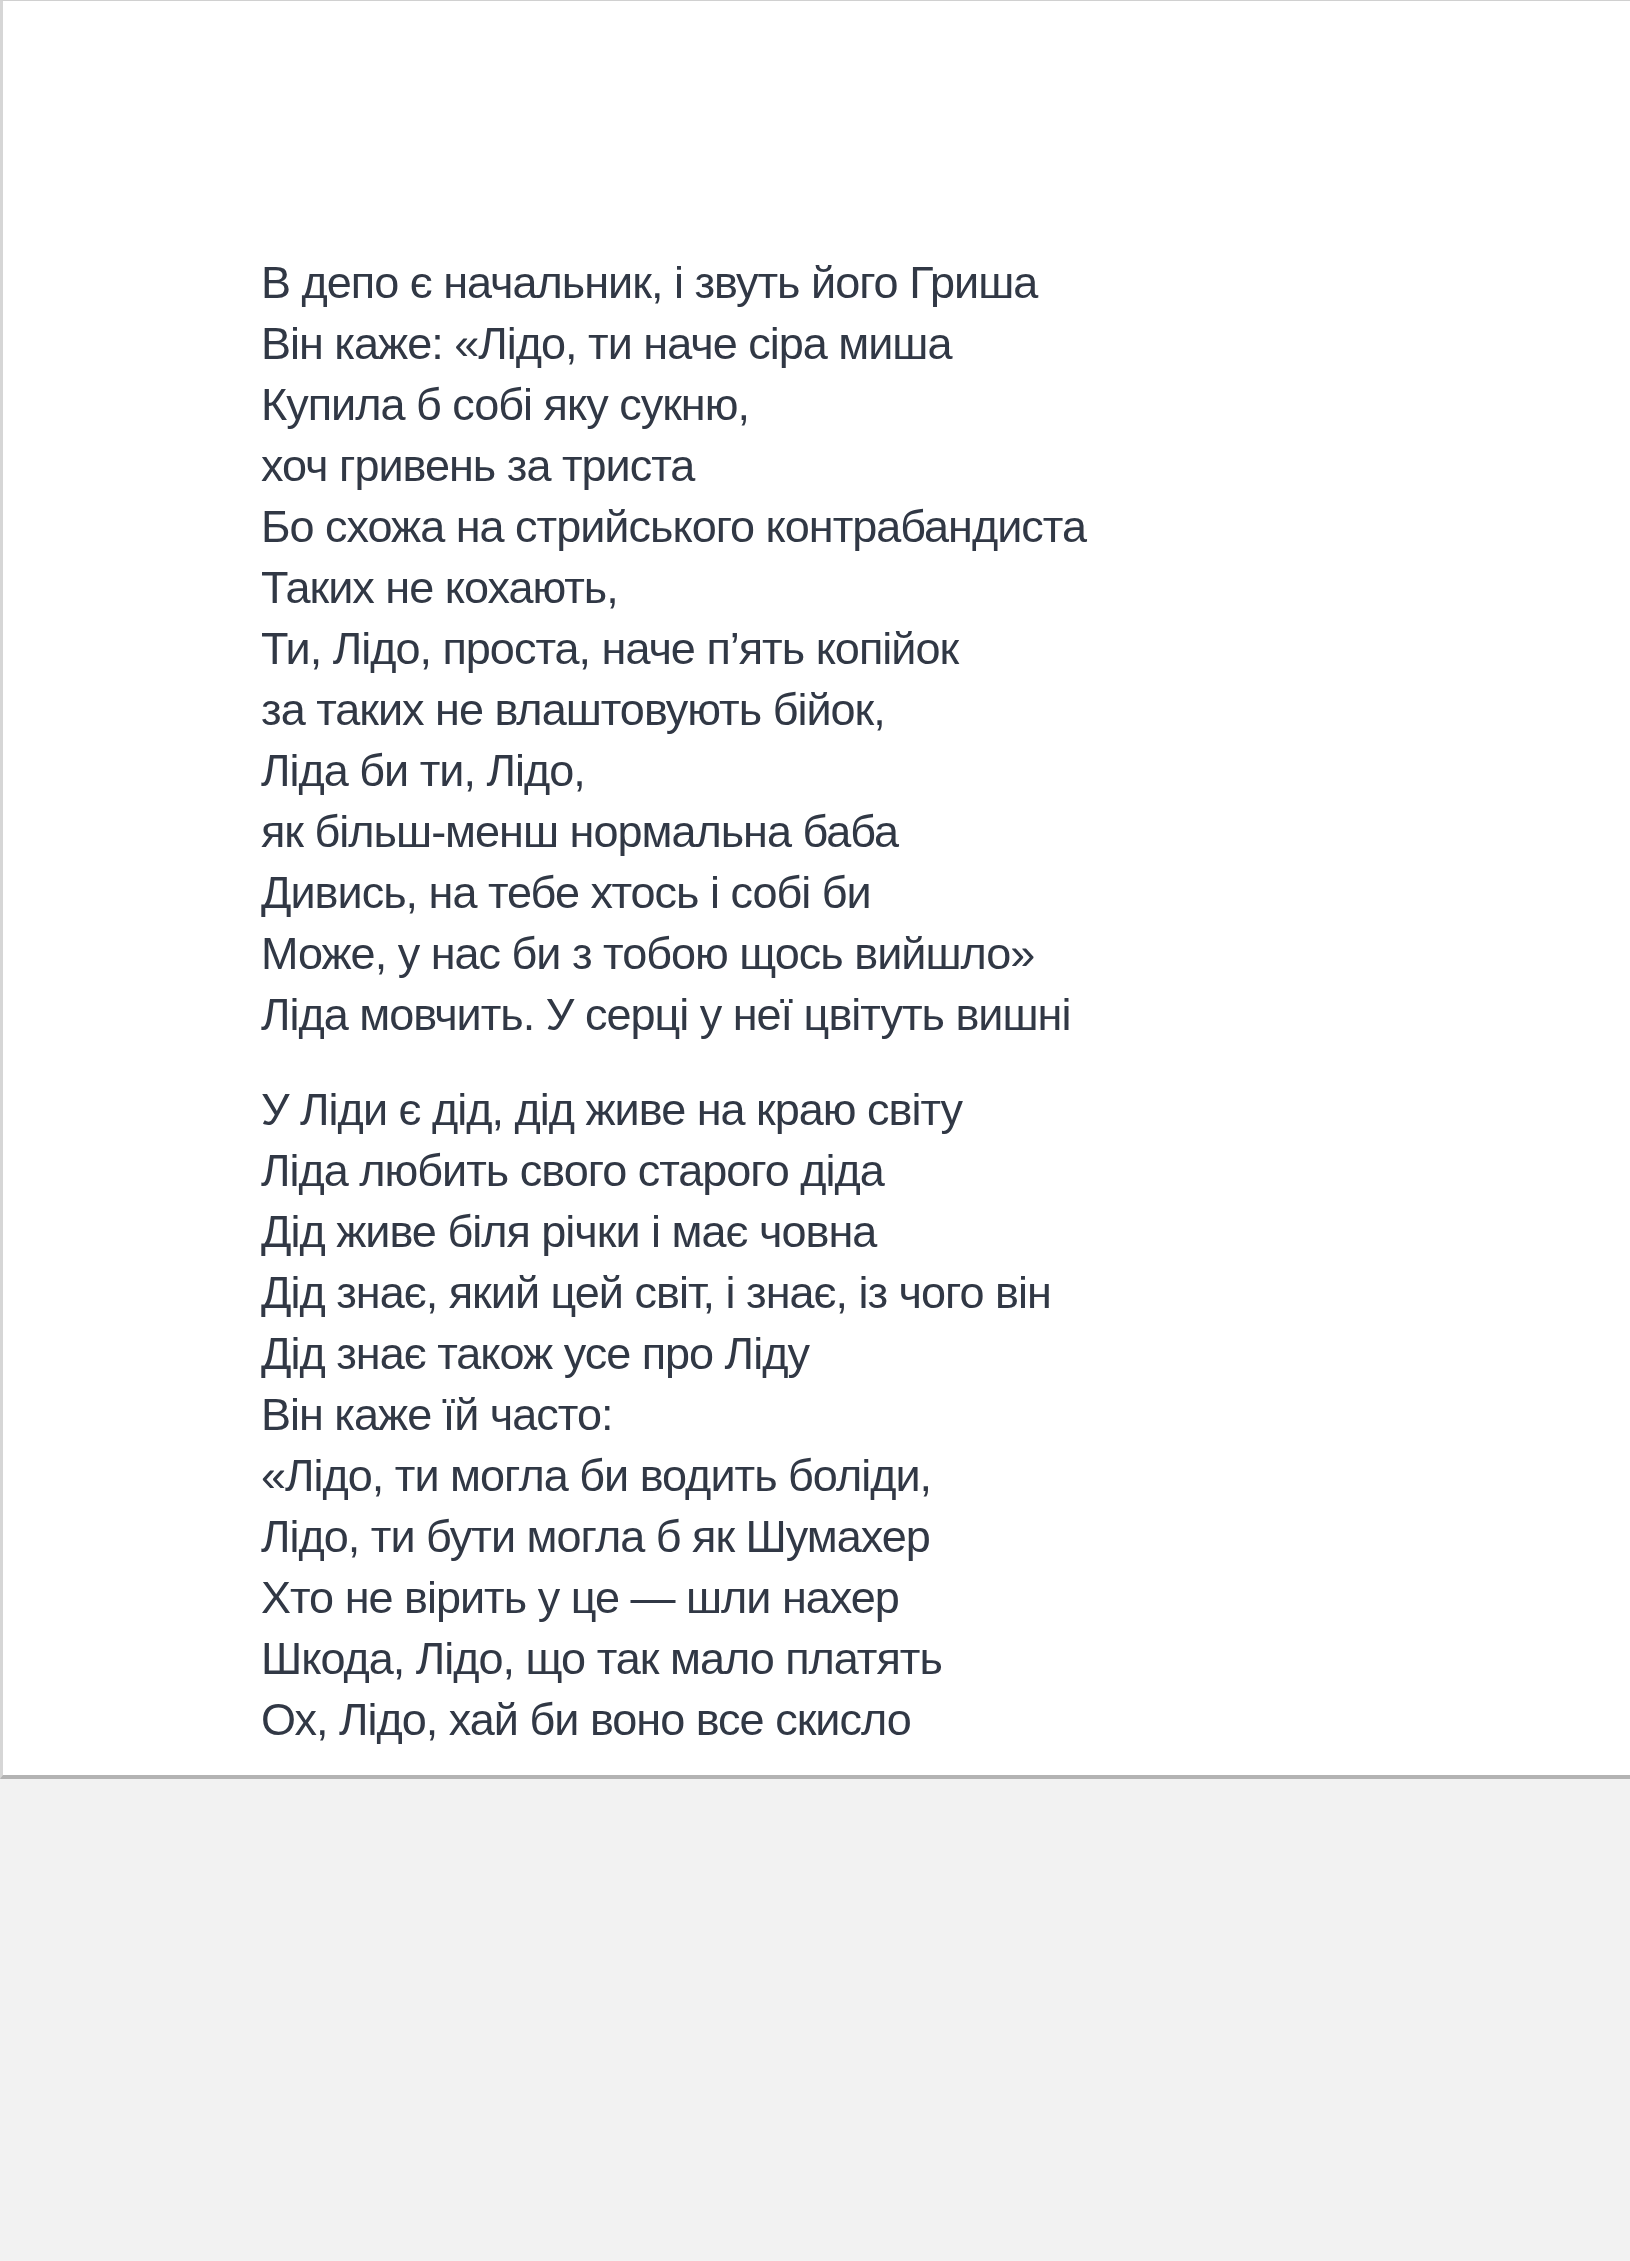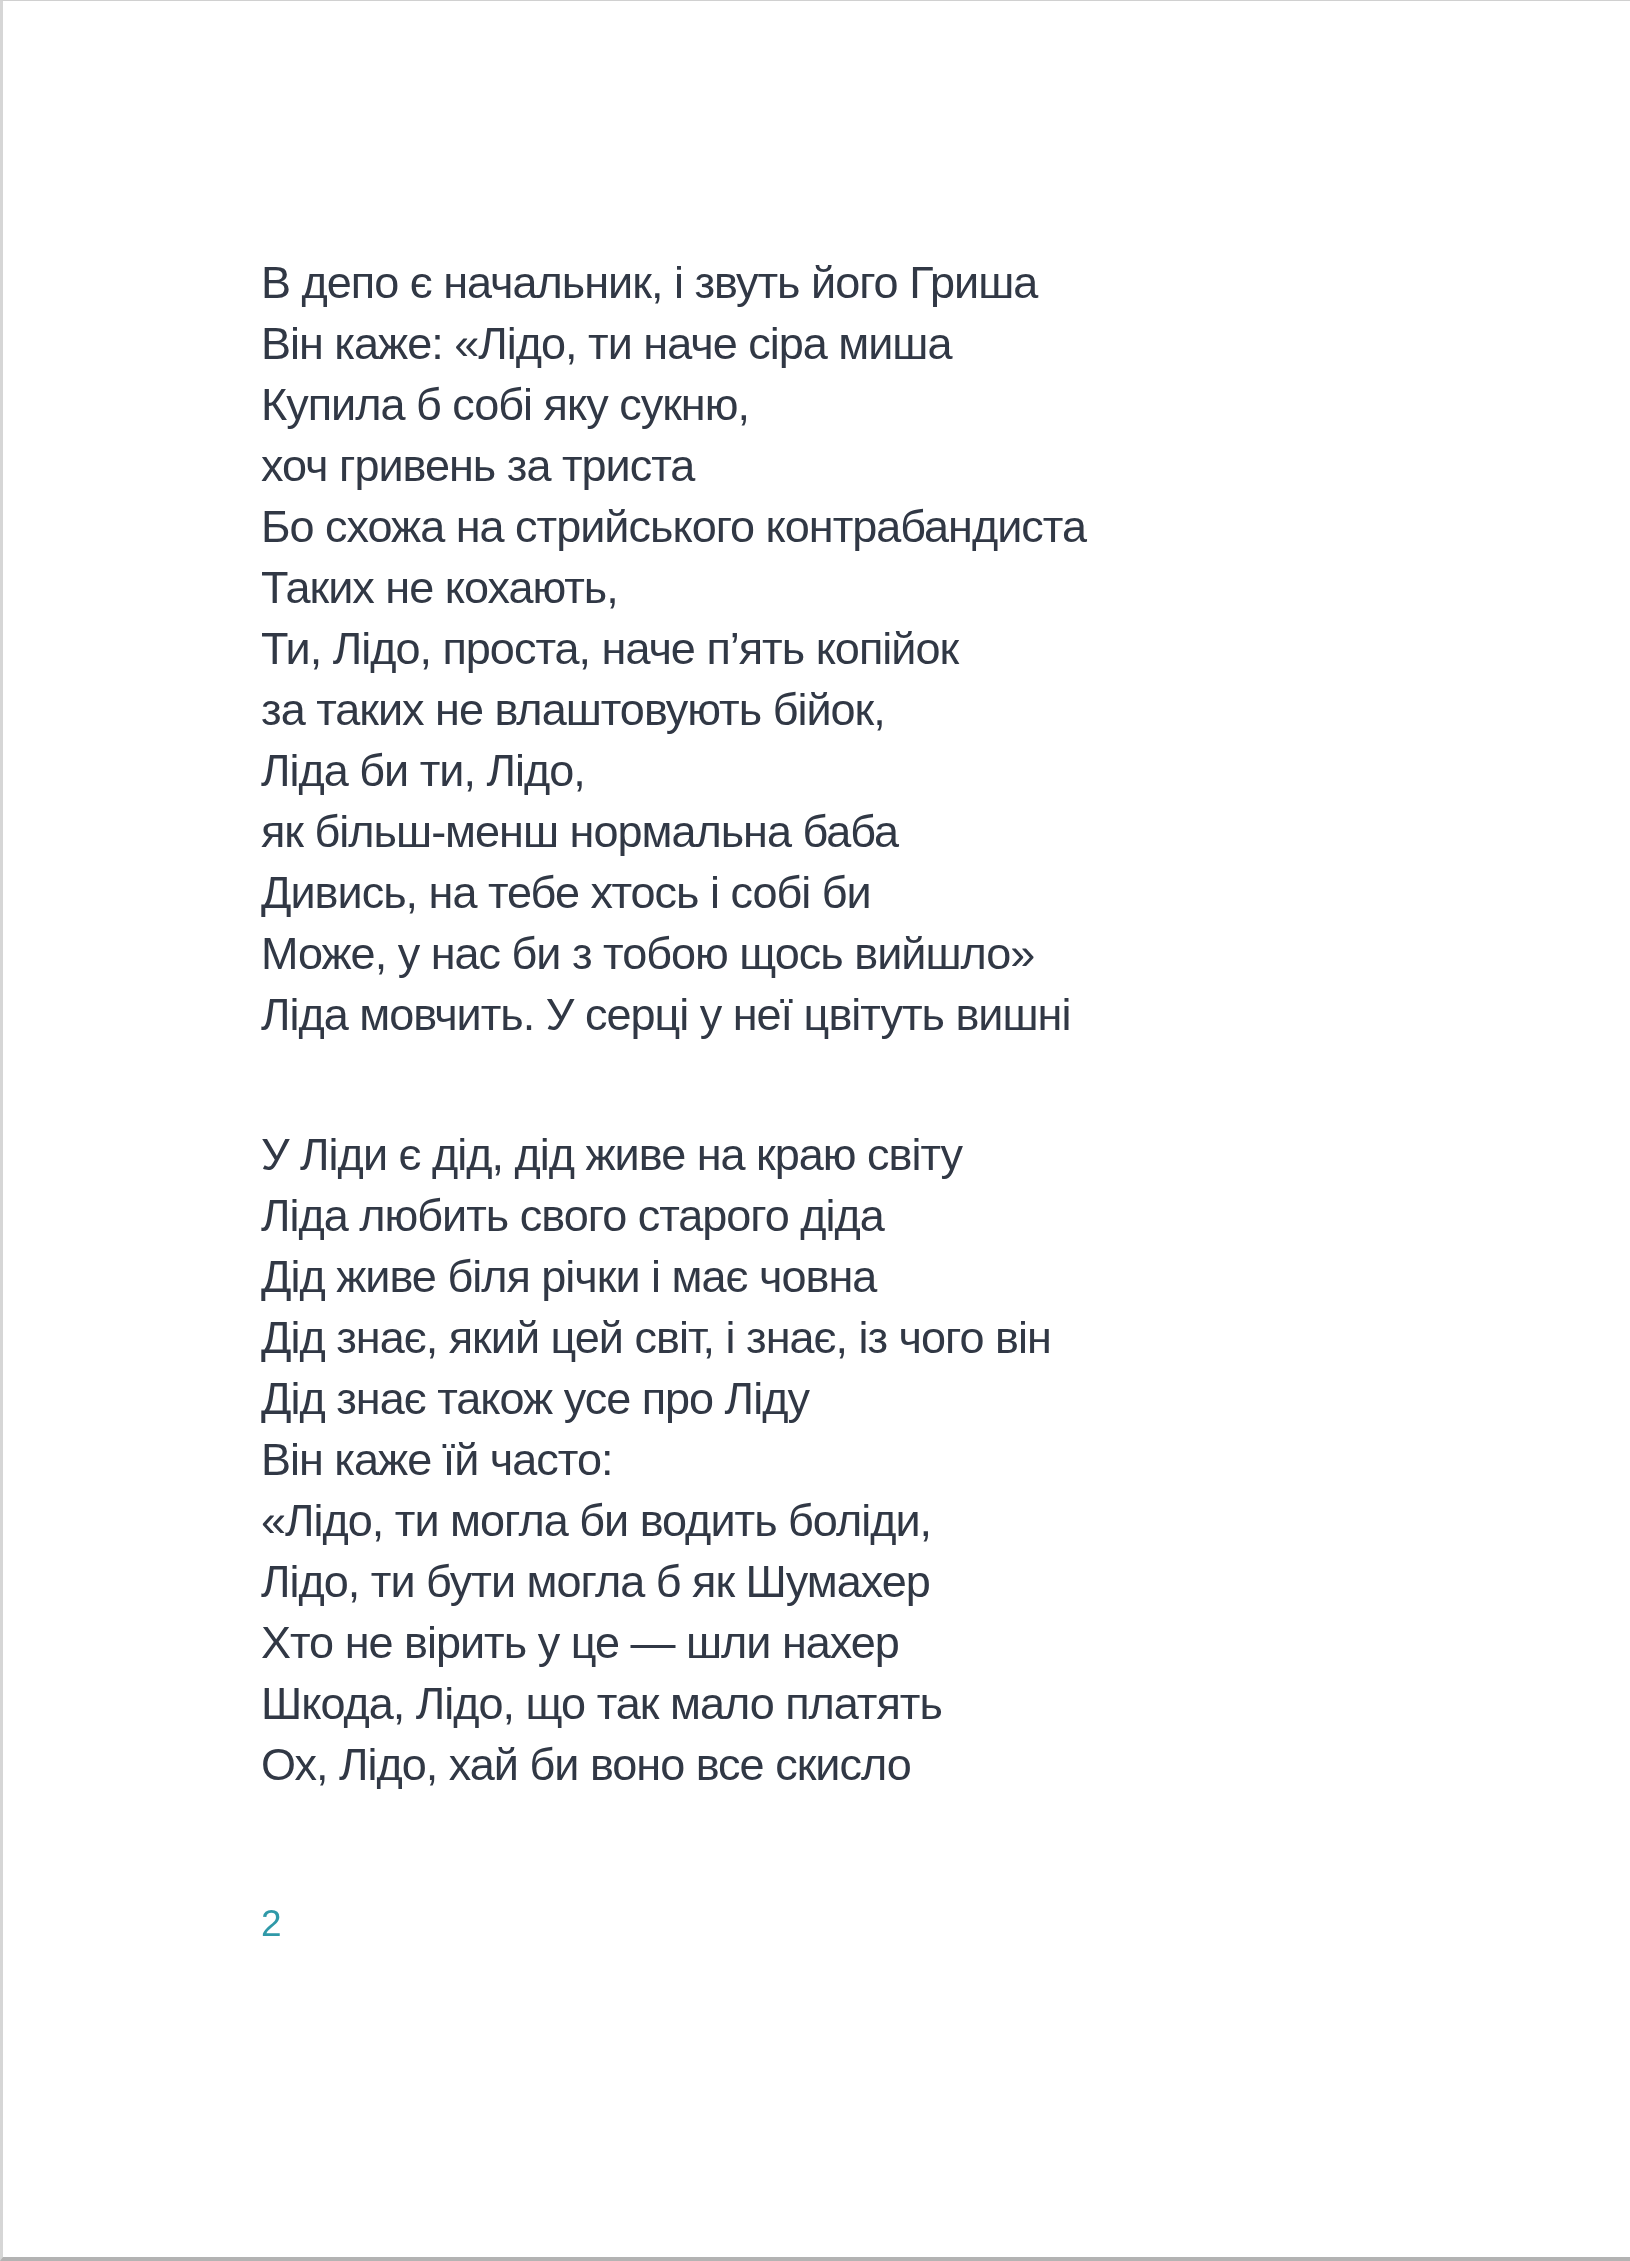--- a/index.html
+++ b/index.html
@@ -5,34 +5,34 @@
   html, body {
     margin: 0;
     padding: 0;
     background: #f2f2f2;
     font-family: "Liberation Sans", "DejaVu Sans", sans-serif;
   }
   .book-page {
     position: relative;
     box-sizing: border-box;
     width: 1630px;
-    height: 2261px;
+    height: 1779px;
     background: var(--page-bg, #ffffff);
     border-top: 1.7px solid #d0d0d0;
     border-left: 3.4px solid #d6d6d6;
     border-bottom: 4.2px solid #b3b3b3;
     padding: 251px 68px 0 258px;
     overflow: hidden;
   }
   .stanza {
     margin: 0;
     padding: 0;
   }
   .stanza + .stanza {
-    margin-top: 79px;
+    margin-top: 34px;
   }
   .poem-line {
     margin: 0;
     padding: 0;
     font-size: 45px;
     line-height: 61px;
     letter-spacing: -1px;
     font-weight: 400;
     color: var(--text-color, #313845);
     white-space: pre;

